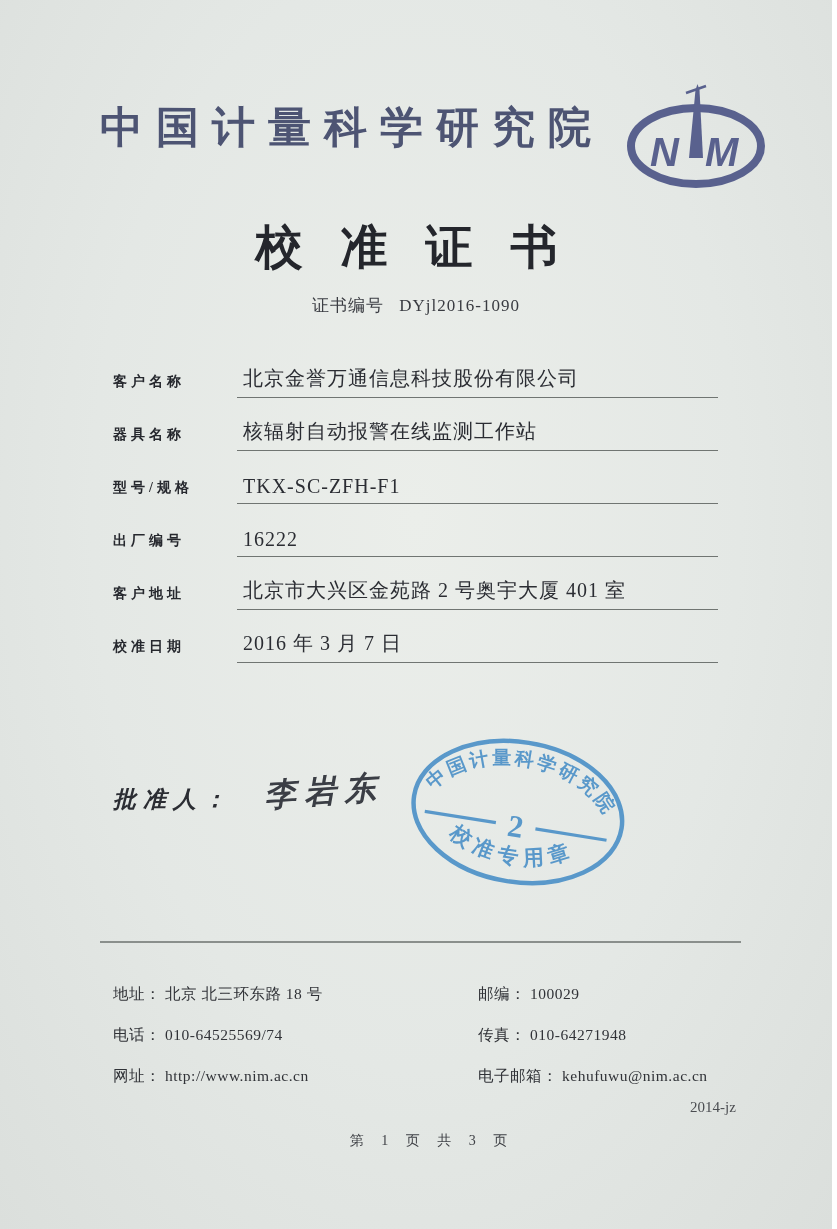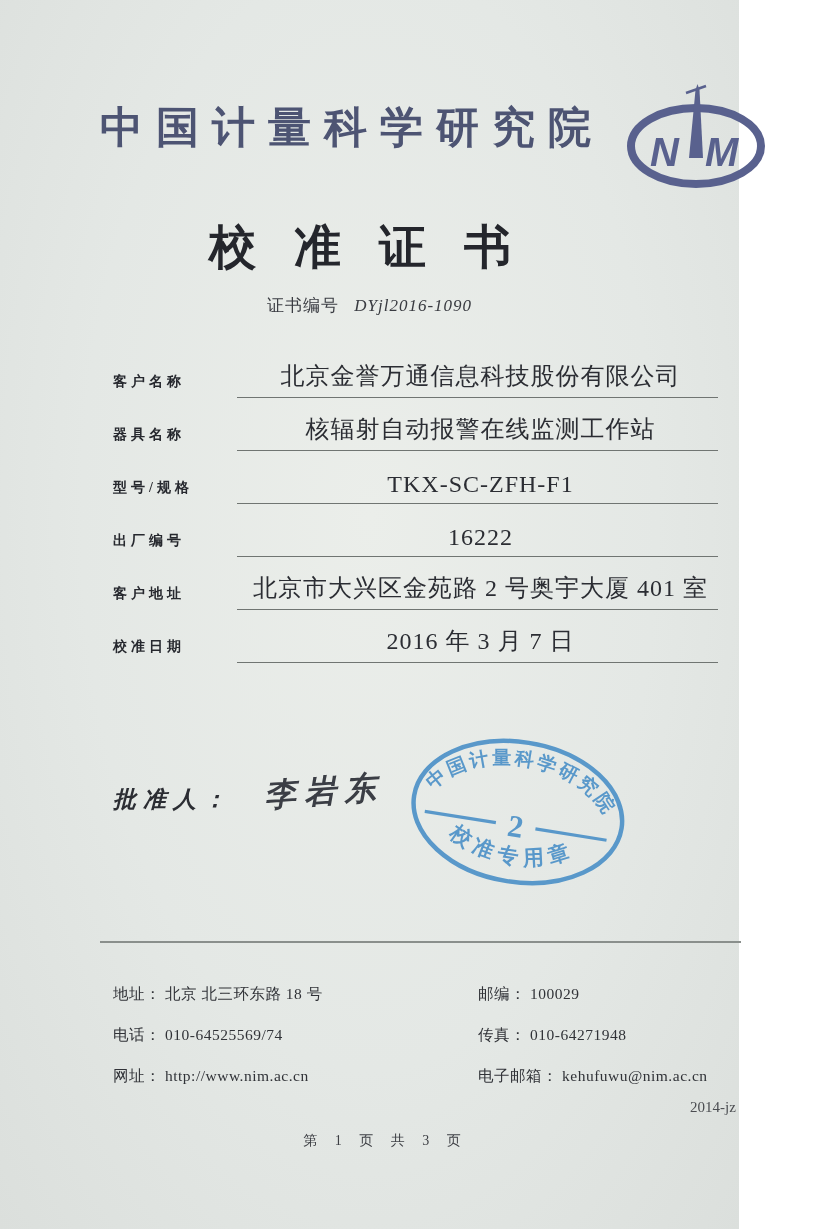--- a/index.html
+++ b/index.html
@@ -4,53 +4,53 @@
 <style>
   * { margin:0; padding:0; box-sizing:border-box; }
   html,body { width:837px; height:1229px; }
   body {
     font-family:"Liberation Serif","DejaVu Serif",serif;
     color:#2e3036;
     overflow:hidden;
   }
   .page {
     position:relative;
-    width:739px; height:1229px;
+    width:832px; height:1229px;
     background:radial-gradient(ellipse at 50% 42%, #ebeeea 0%, #e4e8e5 55%, #dbdfdc 100%);
   }
   
   .org-name {
     position:absolute; left:100px; top:99px;
     font-size:43px; font-weight:600; letter-spacing:13px;
     color:#4d5473; white-space:nowrap;
   }
   .logo { position:absolute; left:625px; top:82px; width:142px; height:106px; }
   
   .cert-title {
     position:absolute; top:216px; left:0; width:100%;
     text-align:center; text-indent:19px;
     font-size:47px; font-weight:600; letter-spacing:38px;
     color:#24262c;
   }
   .cert-no-line {
     position:absolute; top:294px; left:0; width:100%;
     text-align:center; font-size:17px; color:#393b41; letter-spacing:1px;
   }
-  .cert-no-line .num { margin-left:10px; font-family:"Liberation Serif",serif;font-style:italic; }
+  .cert-no-line .num { margin-left:10px; font-family:"Liberation Serif",serif; }
   
   .fields { position:absolute; left:113px; top:345px; width:605px; }
   .field-row { display:flex; align-items:flex-end; height:53px; }
   .field-label {
     width:124px; font-size:14px; font-weight:600; letter-spacing:4px;
     color:#26282e; padding-bottom:7px; white-space:nowrap;
   }
   .field-value {
     flex:1; border-bottom:1.5px solid #707572;
-    font-size:24px; color:#2b2d33; padding:0 0 5px 6px;
-    letter-spacing:1px; white-space:nowrap;text-align:center;
+    font-size:20px; color:#2b2d33; padding:0 0 5px 6px;
+    letter-spacing:1px; white-space:nowrap;
   }
   
   .approver-label {
     position:absolute; left:113px; top:784px;
     font-size:23px; font-style:italic; font-weight:600;
     letter-spacing:7px; color:#2b2d33;
   }
   .signature {
     position:absolute; left:264px; top:770px;
     font-size:32px; font-style:italic; font-weight:600;

